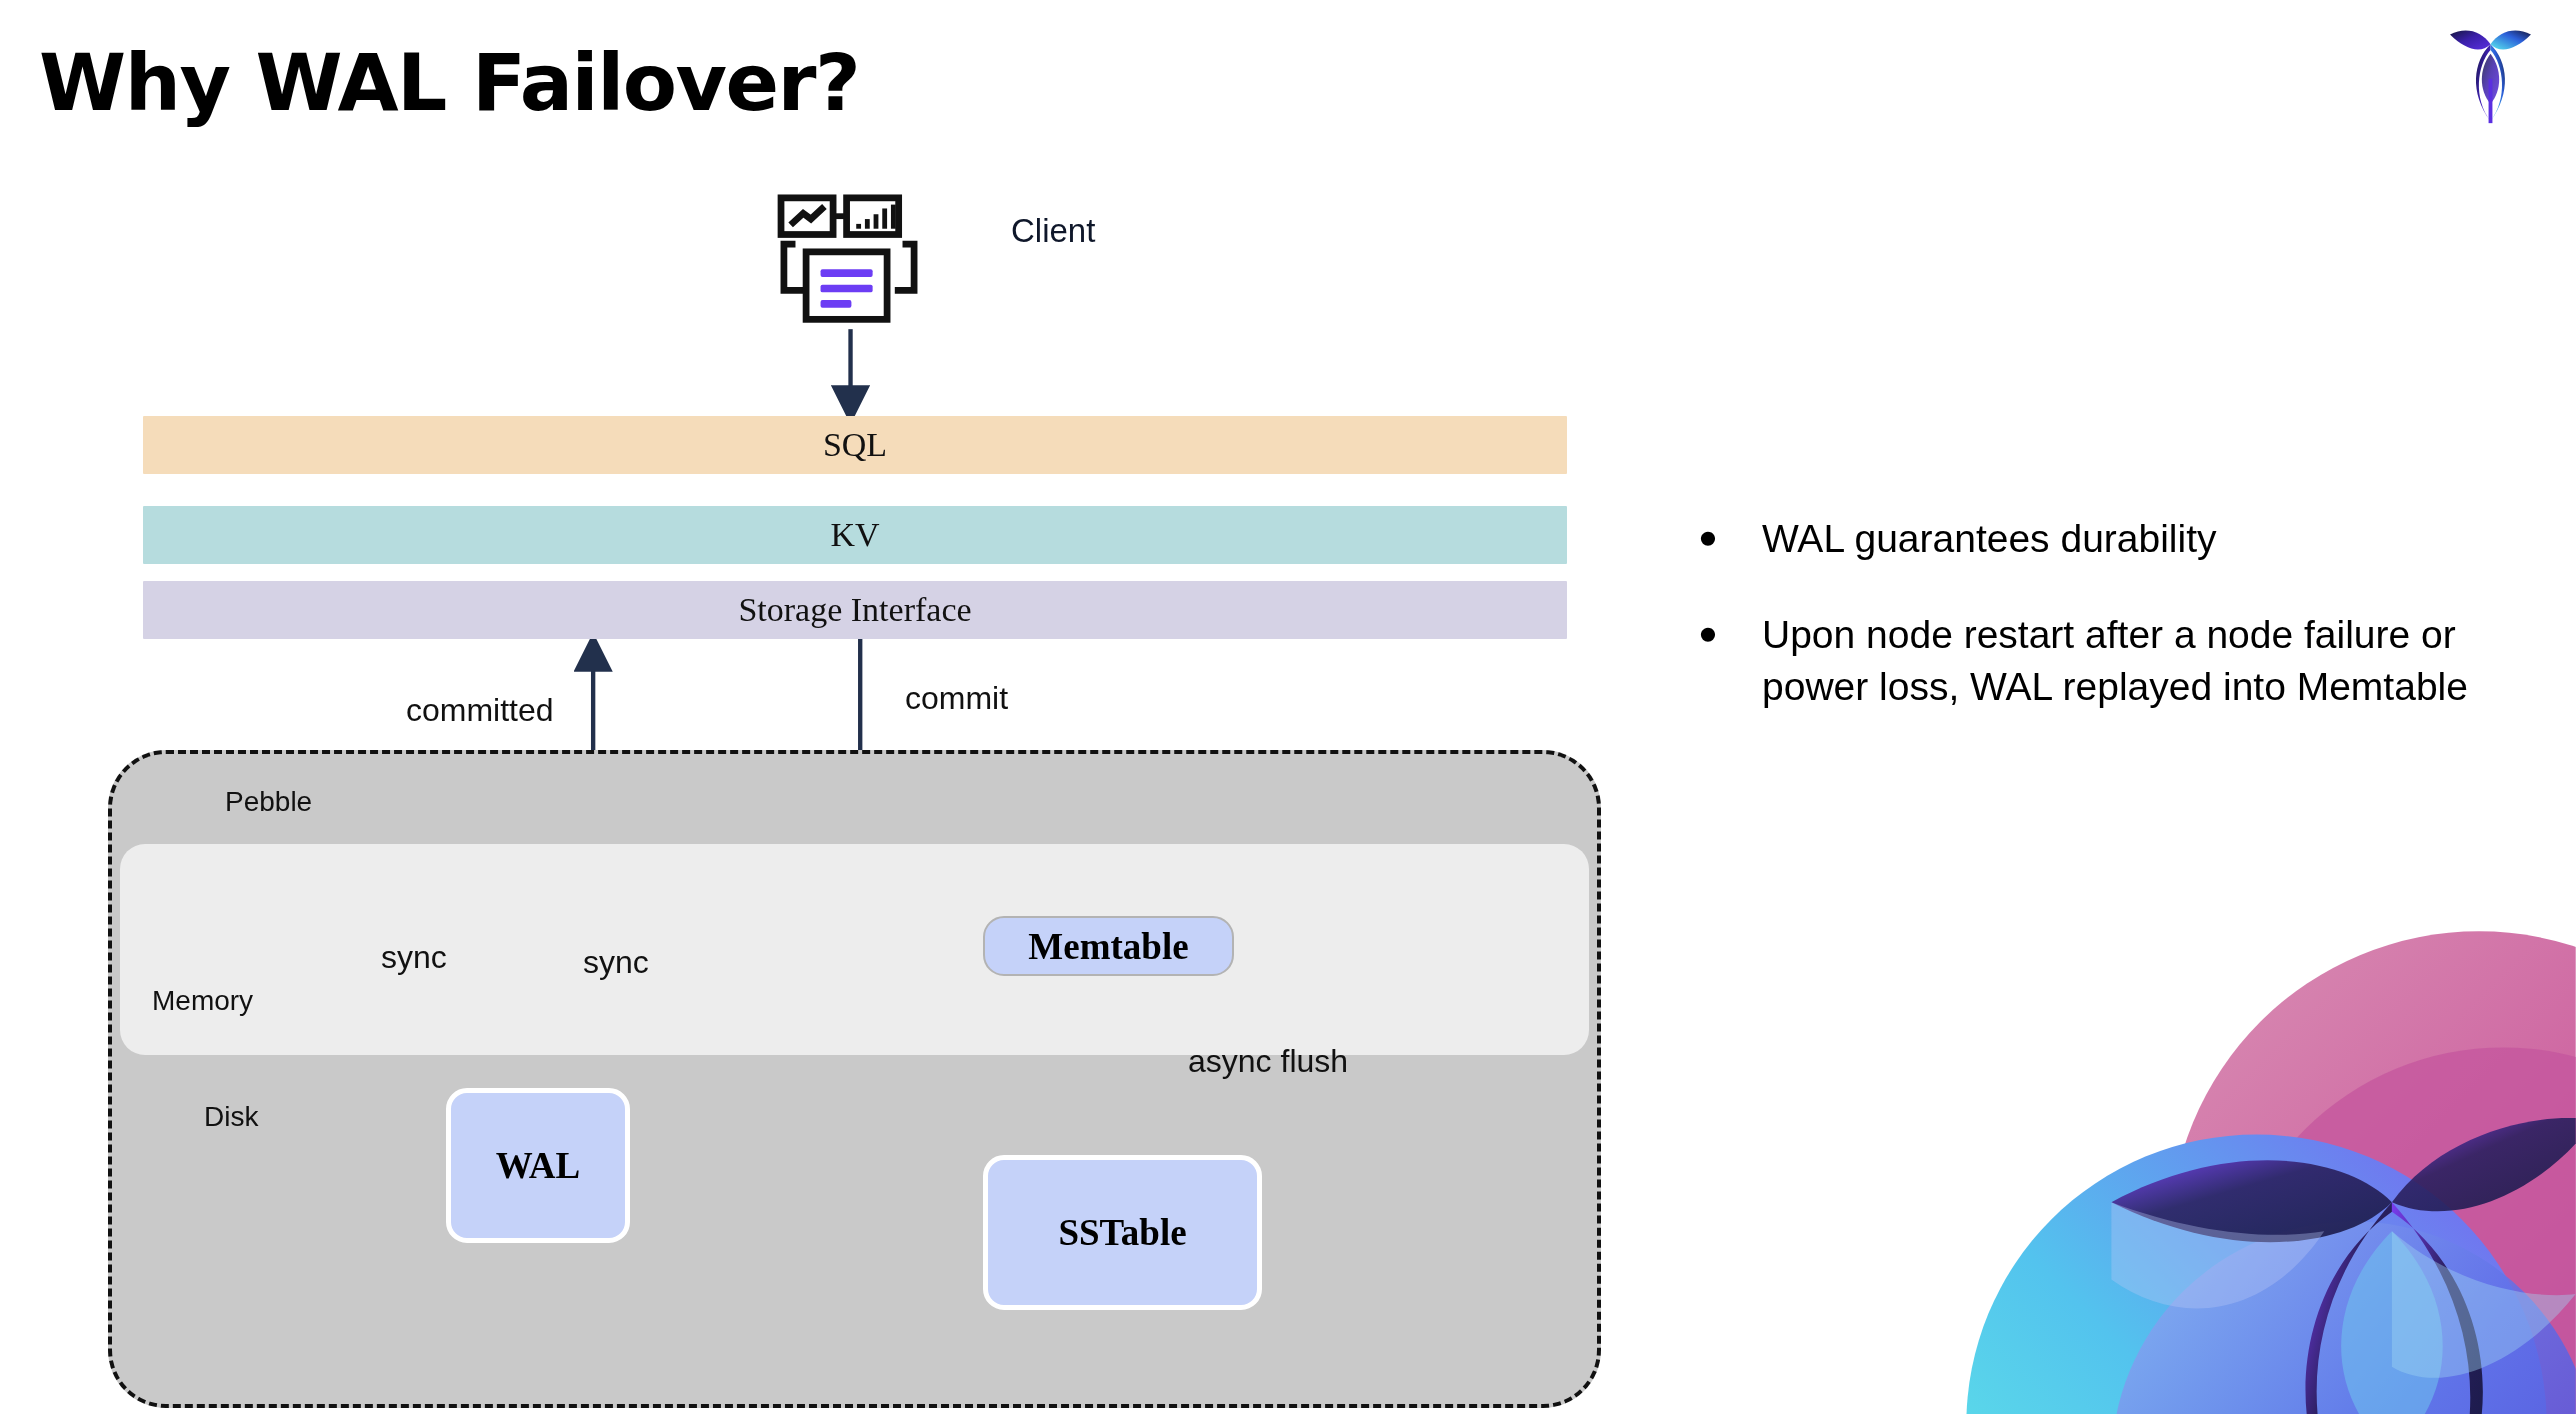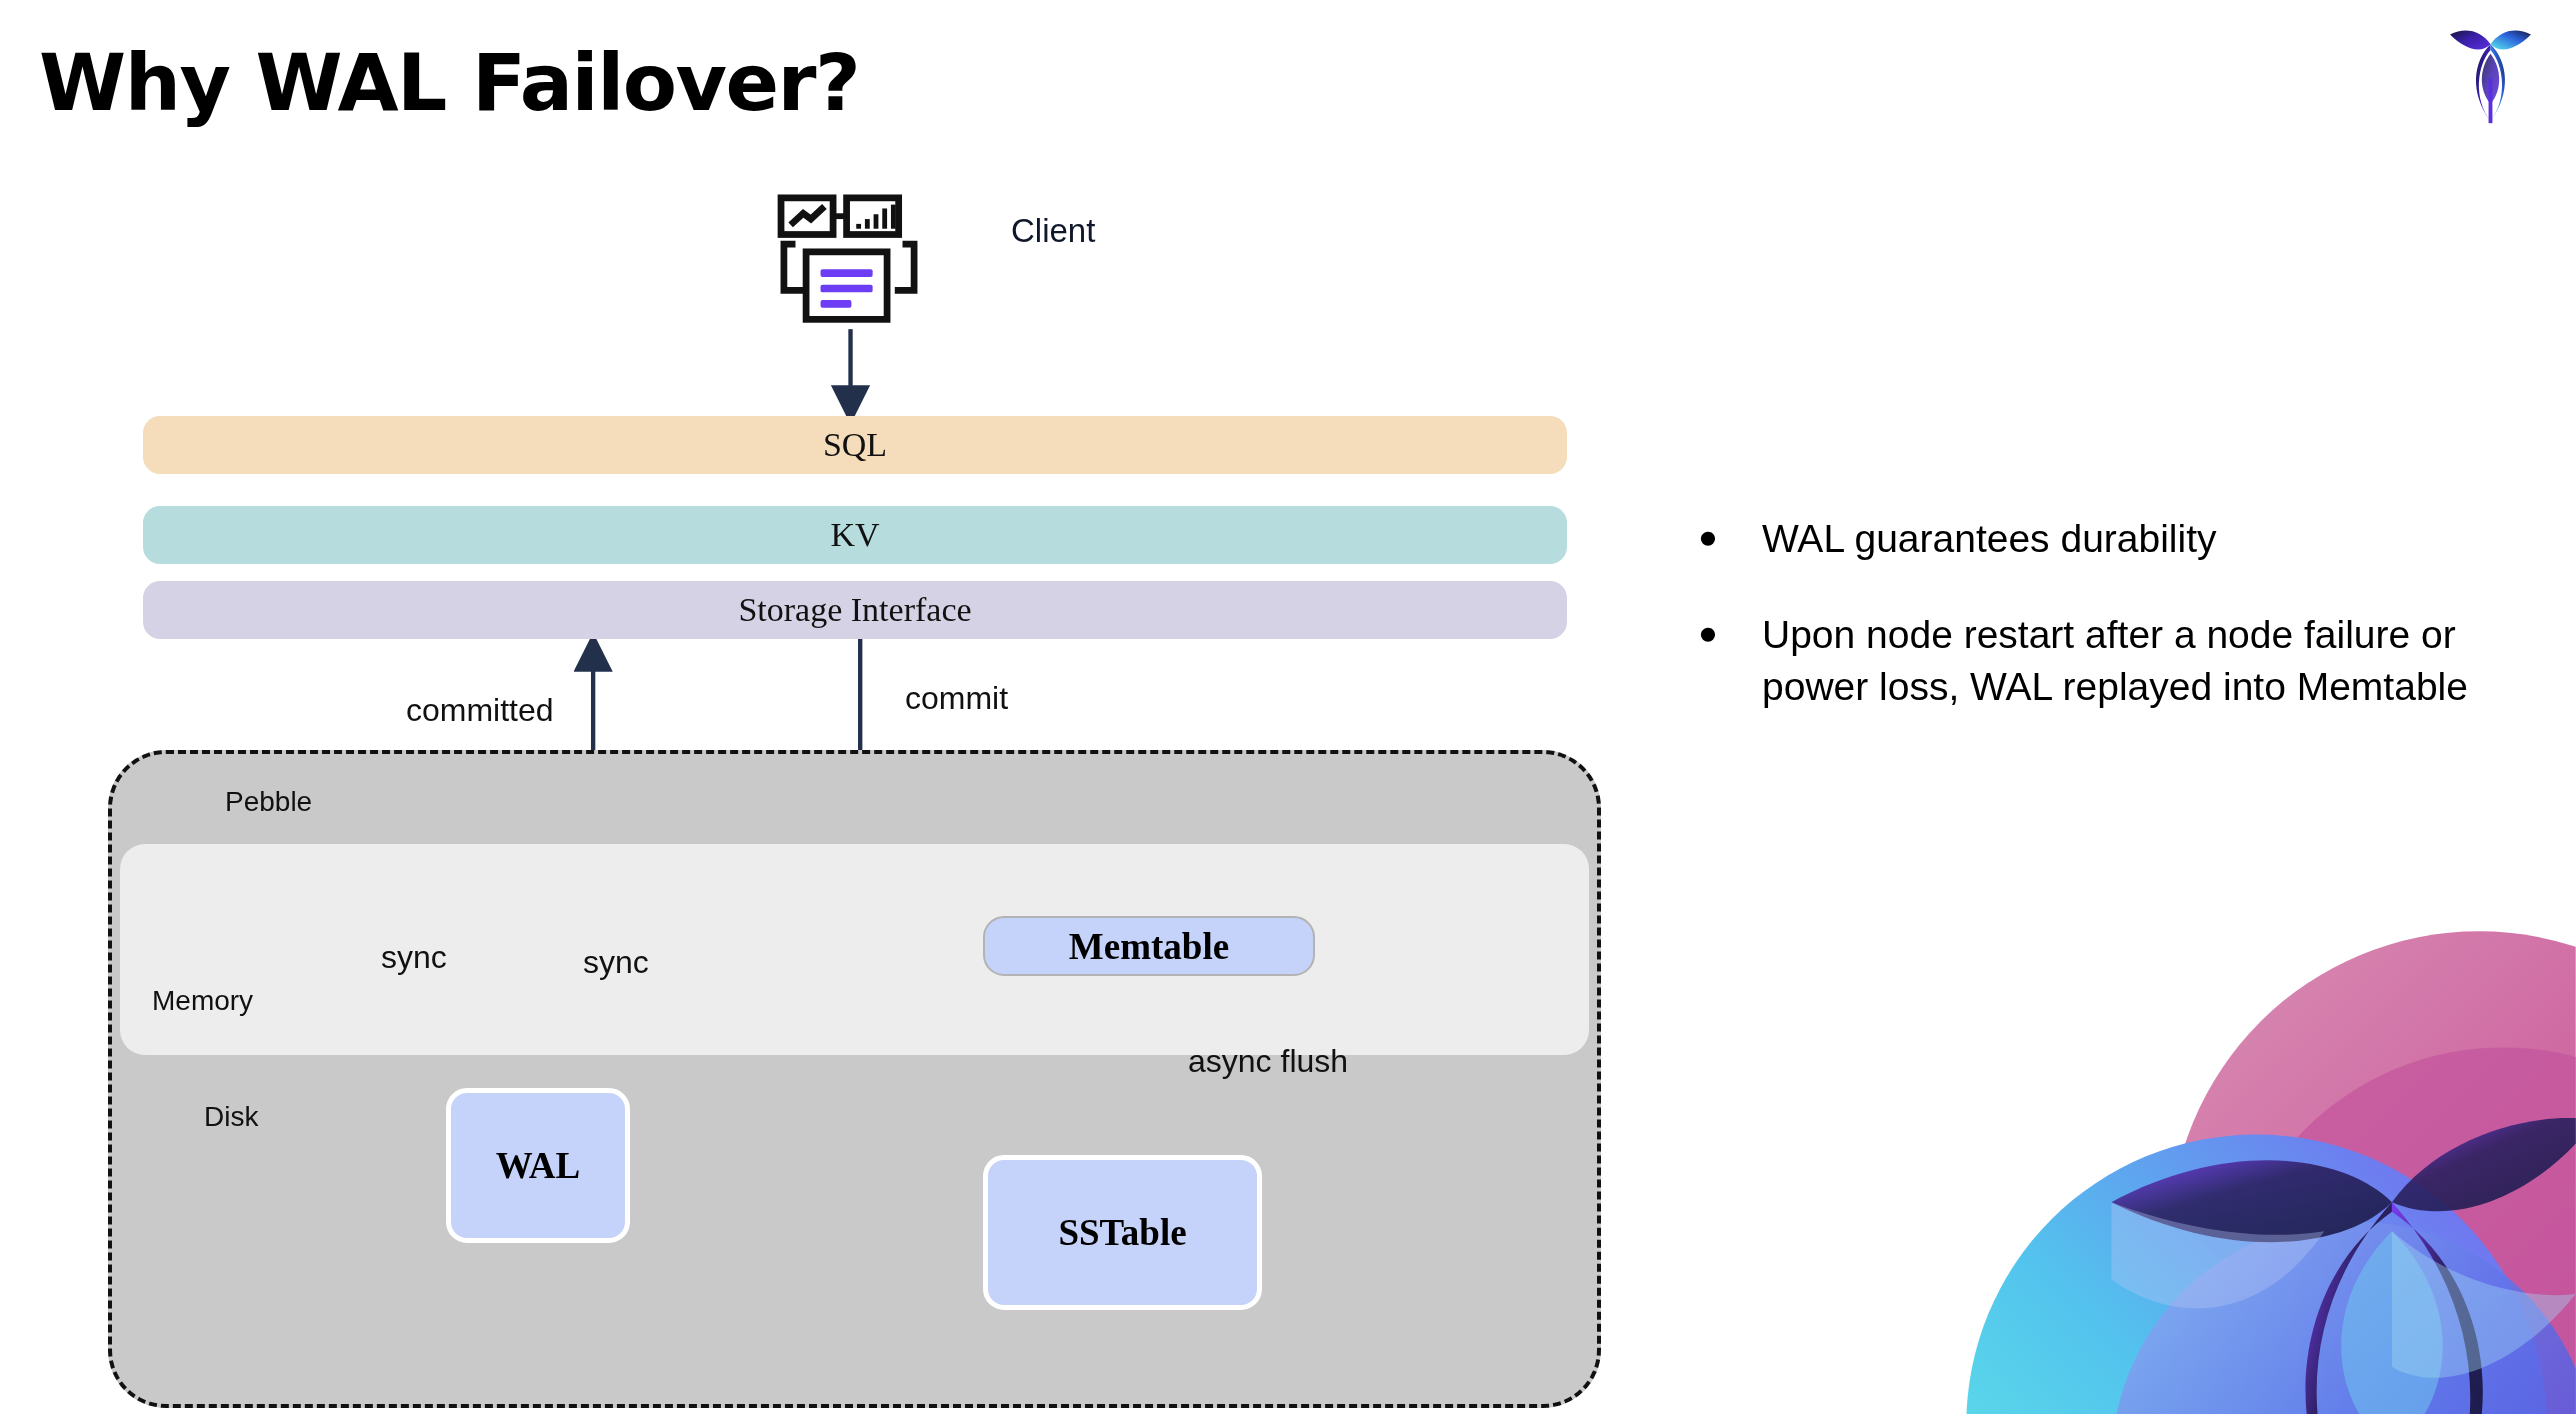--- a/index.html
+++ b/index.html
@@ -21,21 +21,21 @@
     color:#000000;
     white-space:nowrap;
   }
 
   
   #diagram{position:absolute;left:0;top:0;width:1703px;height:1415px;}
   #diagram-svg{position:absolute;left:0;top:0;}
 
   .layer-bar{
     position:absolute;left:143px;width:1424px;height:58px;
-    border-radius:17px;
+    border-radius:1px;
     display:flex;align-items:center;justify-content:center;
     font-family:"Liberation Serif", serif;
     font-size:34px;color:#111111;
   }
   #layer-sql{top:416px;background:#f5dcba;}
   #layer-kv{top:506px;background:#b6dcde;}
   #layer-storage{top:581px;background:#d5d2e5;}
 
   
   #client-icon{position:absolute;left:774px;top:194px;width:150px;height:135px;}
@@ -71,21 +71,21 @@
   .node-box{
     position:absolute;
     background:#c5d2f9;
     border-radius:21px;
     display:flex;align-items:center;justify-content:center;
     font-family:"Liberation Serif", serif;
     font-weight:bold;font-size:37px;color:#000000;
     box-sizing:border-box;
   }
   #node-memtable{
-    left:983px;top:916px;width:332px;height:60px;
+    left:983px;top:916px;width:251px;height:60px;
     border:2.9px solid #b3b3b3;
   }
   #node-wal{
     left:446px;top:1088px;width:184px;height:155px;
     border:5.8px solid #ffffff;
   }
   #node-sstable{
     left:983px;top:1155px;width:279px;height:155px;
     border:5.8px solid #ffffff;
   }

